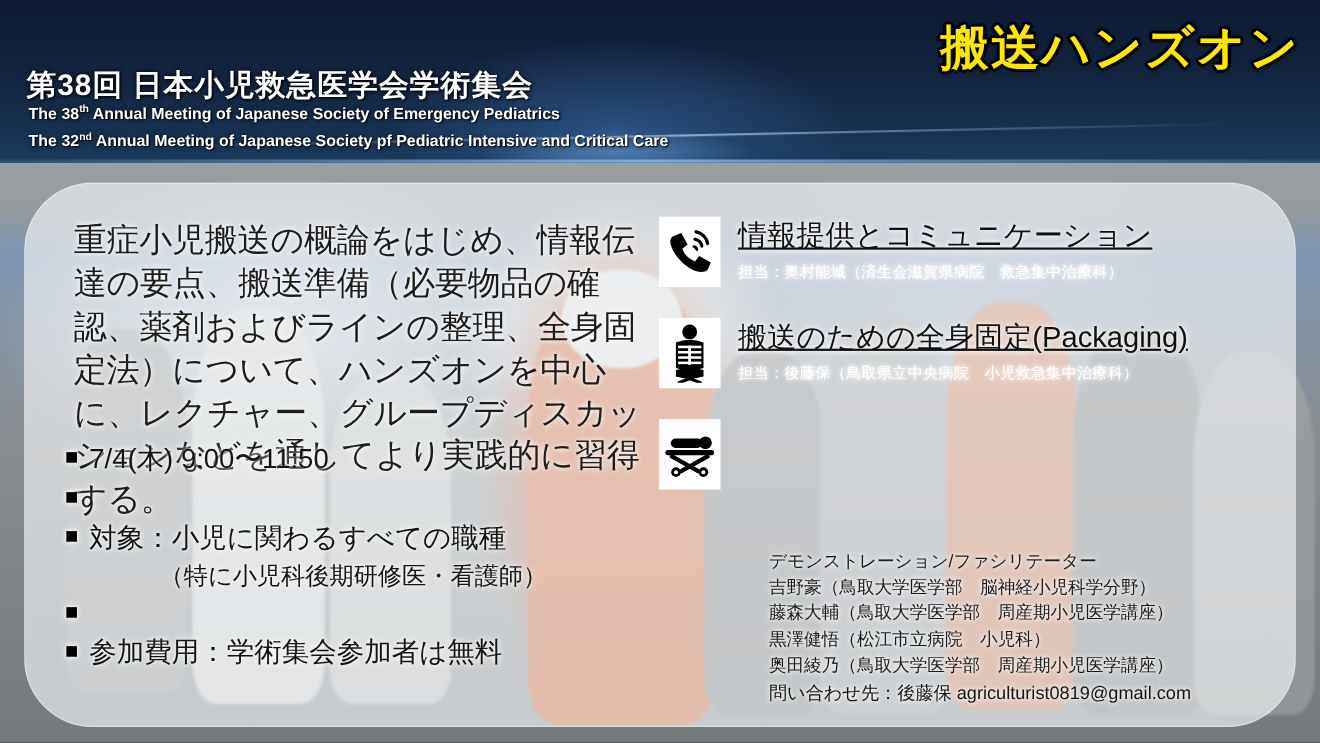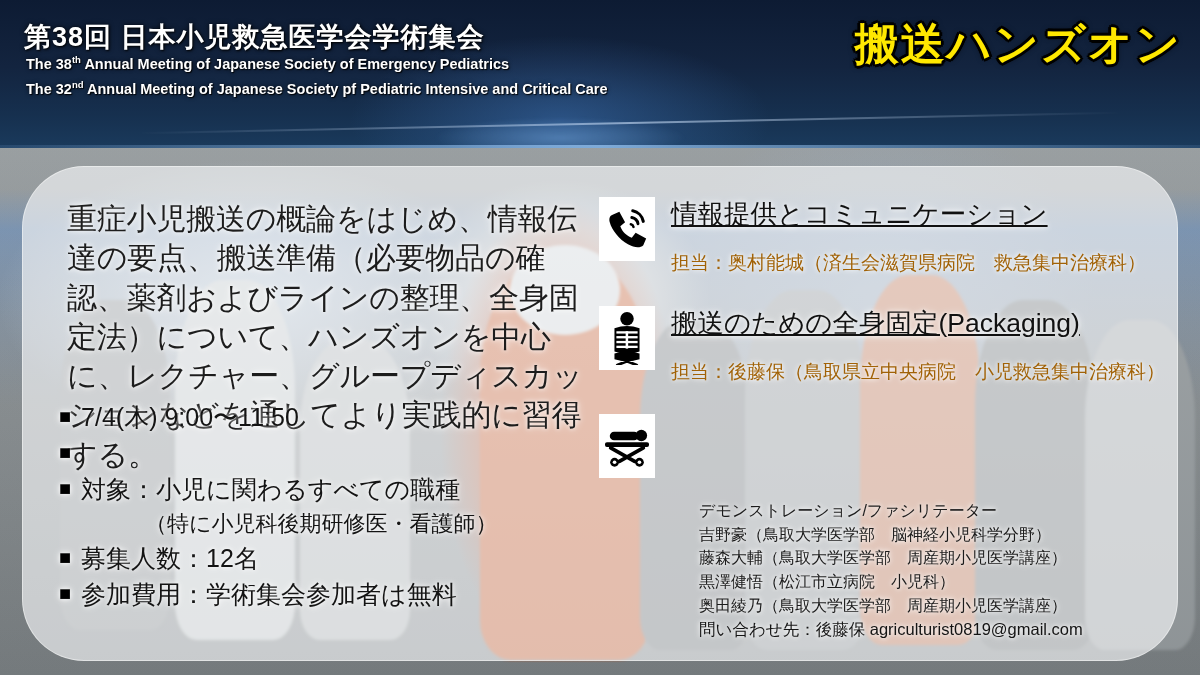--- a/index.html
+++ b/index.html
@@ -59,20 +59,21 @@
     position:absolute; left:140px; bottom:24px; width:980px; height:2px;
     background:linear-gradient(90deg, rgba(200,220,245,0.0), rgba(205,225,250,0.6), rgba(200,220,245,0.0));
     transform:rotate(-1.2deg); filter:blur(.4px);
   }
 
   .hdr-text { position:absolute; left:24px; top:22px; color:#fff; }
   .hdr-jp {
     font-size:27px; font-weight:bold; letter-spacing:1px; line-height:1.12;
     text-shadow:0 0 5px rgba(0,0,0,.85), 1px 1px 2px rgba(0,0,0,.9);
     white-space:nowrap;
+    margin-top:40px;
   }
   .hdr-en {
     font-size:14.5px; font-weight:bold; line-height:1.2; margin:2px 0 6px 2px;
     text-shadow:0 0 4px rgba(0,0,0,.8), 1px 1px 1px rgba(0,0,0,.9);
     white-space:nowrap;
   }
   .hdr-en sup { font-size:9.5px; vertical-align:super; }
 
   .hero-title {
     position:absolute; right:18px; top:22px;
@@ -122,21 +123,21 @@
     display:flex; align-items:center; justify-content:center;
   }
   .sicon svg { display:block; }
   .stext { padding-top:2px; }
   .stitle {
     font-size:26.5px; line-height:1.14; color:#111; white-space:nowrap;
     text-shadow:0 0 4px rgba(255,255,255,.95), 0 0 8px rgba(255,255,255,.85);
     text-decoration:underline;
   }
   .ssub {
-    font-size:19px; line-height:1.5; color:#a16207; margin-top:20px; white-space:nowrap;
+    font-size:14px; line-height:1.5; color:#ffffff; margin-top:8px; white-space:nowrap;
     text-shadow:0 0 4px rgba(255,255,255,.95), 0 0 7px rgba(255,255,255,.85);
   }
 
   .demo { position:absolute; left:676px; top:332px; width:470px; }
   .demo-h, .demo-n {
     font-size:16px; line-height:1.48; color:#1b1b1b; white-space:nowrap;
     text-shadow:0 0 4px rgba(255,255,255,.95), 0 0 7px rgba(255,255,255,.85);
   }
   .contact {
     position:absolute; left:676px; top:452px;
@@ -197,21 +198,20 @@
       <div>
         <div class="fact">
             <span class="bullet">■</span>
             <span>対象：小児に関わるすべての職種</span>
           </div>
         <div class="fact-sub">（特に小児科後期研修医・看護師）</div>
       </div>
       <div>
         <div class="fact">
             <span class="bullet">■</span>
-            <span>募集人数：12名</span>
           </div>
       </div>
       <div>
         <div class="fact">
             <span class="bullet">■</span>
             <span>参加費用：学術集会参加者は無料</span>
           </div>
       </div>
     </div>
 

